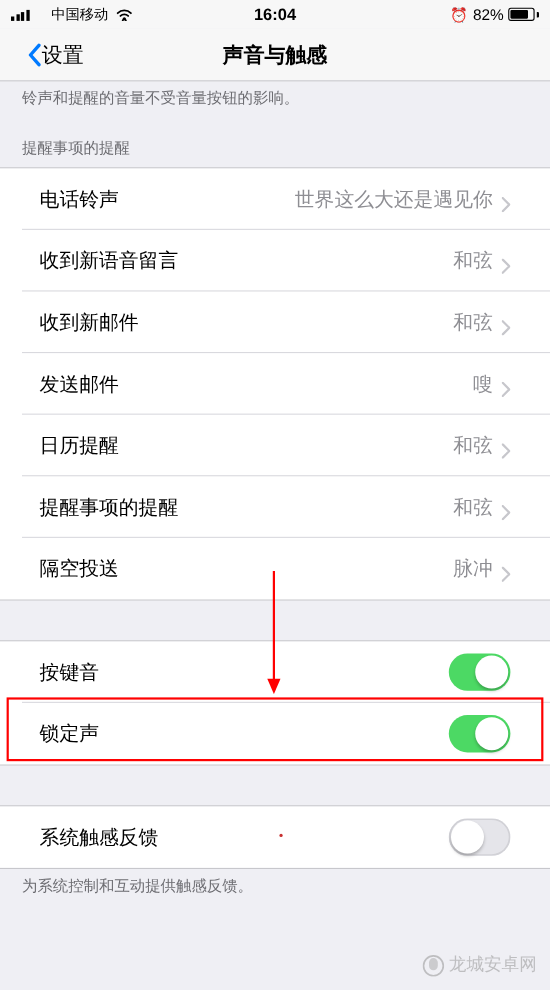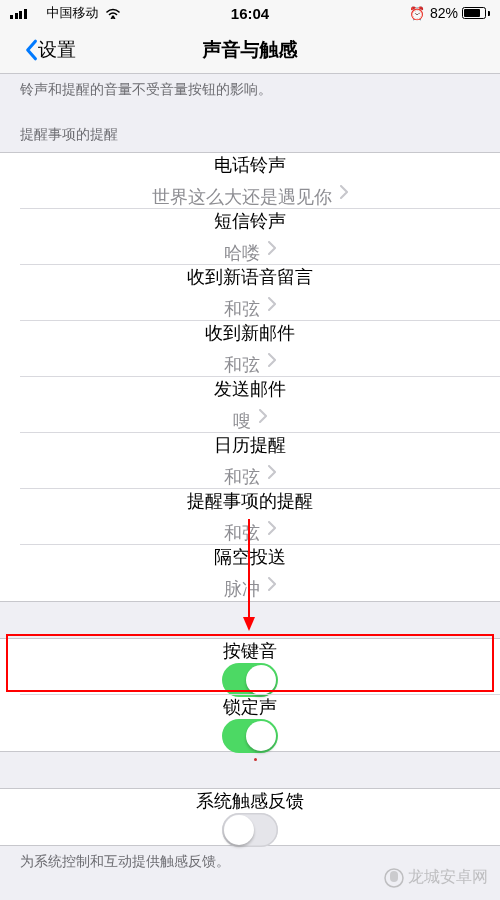--- a/index.html
+++ b/index.html
@@ -132,38 +132,37 @@
       border-top: 1px solid #c7c7cc;
       border-bottom: 1px solid #c7c7cc;
     }
     .row {
       display: flex;
       align-items: center;
       justify-content: space-between;
       padding: 0 36px;
       height: 56px;
       position: relative;
-      flex-direction: column;
     }
     .row:not(:last-child)::after {
       content: '';
       position: absolute;
       left: 20px;
       right: 0;
       bottom: 0;
       height: 1px;
       background: #d9d9de;
     }
     .row-label {
       font-size: 18px;
       color: #000;
     }
     .row-right {
       display: flex;
-      align-items: flex-start;
+      align-items: flex-end;
       gap: 8px;
     }
     .row-value {
       font-size: 18px;
       color: #8e8e93;
     }
     .chevron {
       width: 8px;
       height: 14px;
       flex-shrink: 0;
@@ -279,29 +278,20 @@
   <div class="row">
     <span class="row-label">电话铃声</span>
     <div class="row-right">
       <span class="row-value">世界这么大还是遇见你</span>
       <svg class="chevron" viewBox="0 0 8 14">
           <path d="M1 1 L7 7 L1 13" stroke="#c7c7cc" stroke-width="2" fill="none" stroke-linecap="round"></path>
         </svg>
     </div>
   </div>
   <div class="row">
-    <span class="row-label">短信铃声</span>
-    <div class="row-right">
-      <span class="row-value">哈喽</span>
-      <svg class="chevron" viewBox="0 0 8 14">
-          <path d="M1 1 L7 7 L1 13" stroke="#c7c7cc" stroke-width="2" fill="none" stroke-linecap="round"></path>
-        </svg>
-    </div>
-  </div>
-  <div class="row">
     <span class="row-label">收到新语音留言</span>
     <div class="row-right">
       <span class="row-value">和弦</span>
       <svg class="chevron" viewBox="0 0 8 14">
           <path d="M1 1 L7 7 L1 13" stroke="#c7c7cc" stroke-width="2" fill="none" stroke-linecap="round"></path>
         </svg>
     </div>
   </div>
   <div class="row">
     <span class="row-label">收到新邮件</span>

